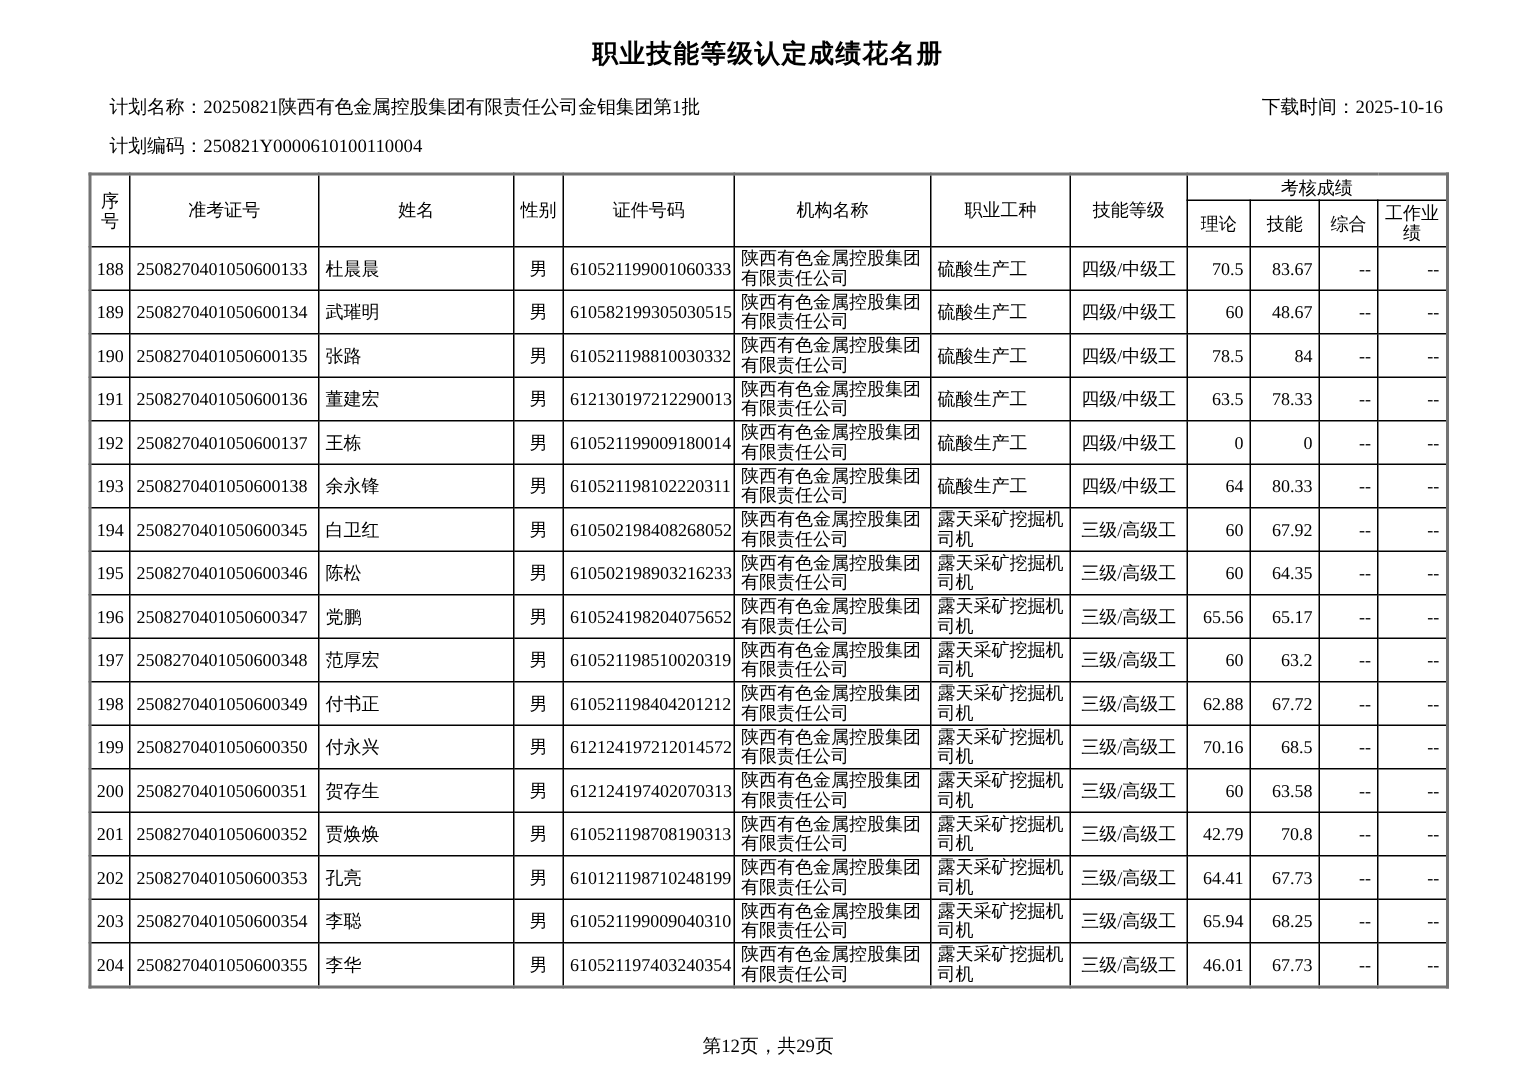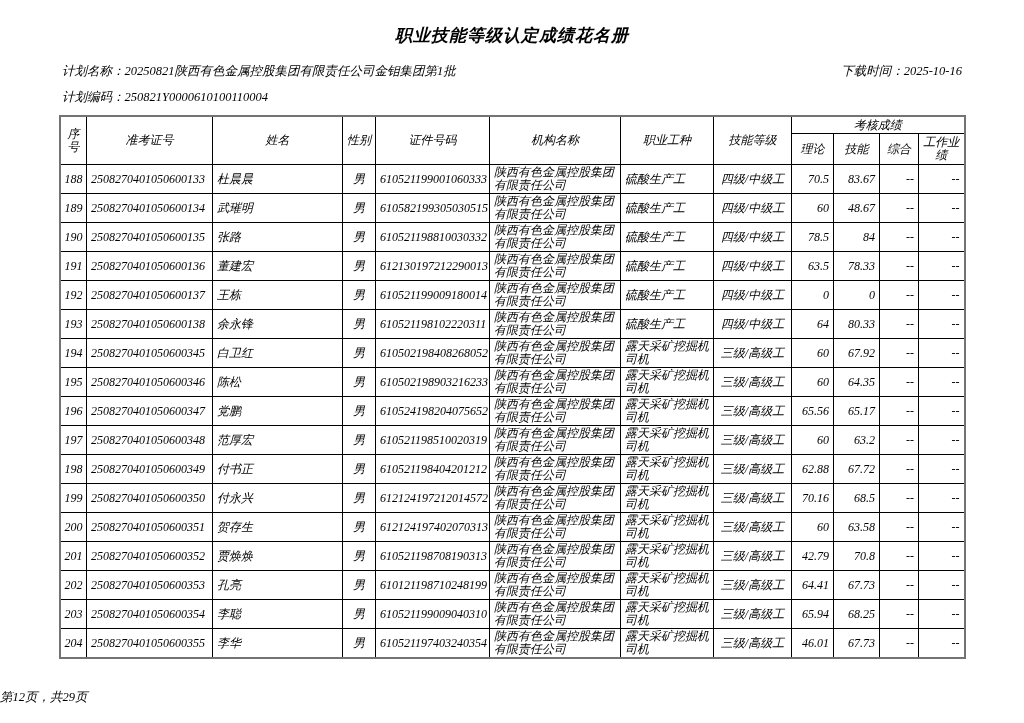--- a/index.html
+++ b/index.html
@@ -6,39 +6,38 @@
   body {
     width: 1024px; height: 723px;
     background: #ffffff;
     color: #000000;
     font-family: "Liberation Serif", "DejaVu Serif", serif;
   }
   .page {
     position: relative;
     width: 1024px; height: 723px;
     overflow: hidden;
-    font-style: italic;
   }
   .doc-title {
     text-align: center;
     padding-top: 24px;
     font-size: 17px;
     font-weight: bold;
     letter-spacing: 1px;
   }
   .meta-row {
     display: flex;
     justify-content: space-between;
     align-items: baseline;
     padding: 0 62px;
     font-size: 12.5px;
   }
   .meta-row.first { margin-top: 16px; }
   .meta-row.second { margin-top: 9px; }
-  .meta-left, .meta-right { white-space: nowrap; }
+  .meta-left, .meta-right { white-space: nowrap; margin-left: 11px; }
   table.roster {
     border-collapse: collapse;
     table-layout: fixed;
     width: 899px;
     margin: 9px auto 0 auto;
     border: 2px solid #737373;
     font-size: 12px;
   }
   table.roster th, table.roster td {
     border: 1px solid #000;
@@ -49,21 +48,21 @@
     font-weight: normal;
   }
   table.roster thead th { text-align: center; }
   thead tr.group-row th { height: 14px; }
   thead tr.sub-row th { height: 28px; }
   tbody tr { height: 27px; }
   .al { text-align: left; }
   .ac { text-align: center; }
   .ar { text-align: right; }
   .footer {
-    text-align: left;
+    text-align: center;
     margin-top: 30px;
     font-size: 12.5px;
   }
 </style>
 </head>
 <body>
 
 <div class="page">
 
   <div class="doc-title">职业技能等级认定成绩花名册</div>

